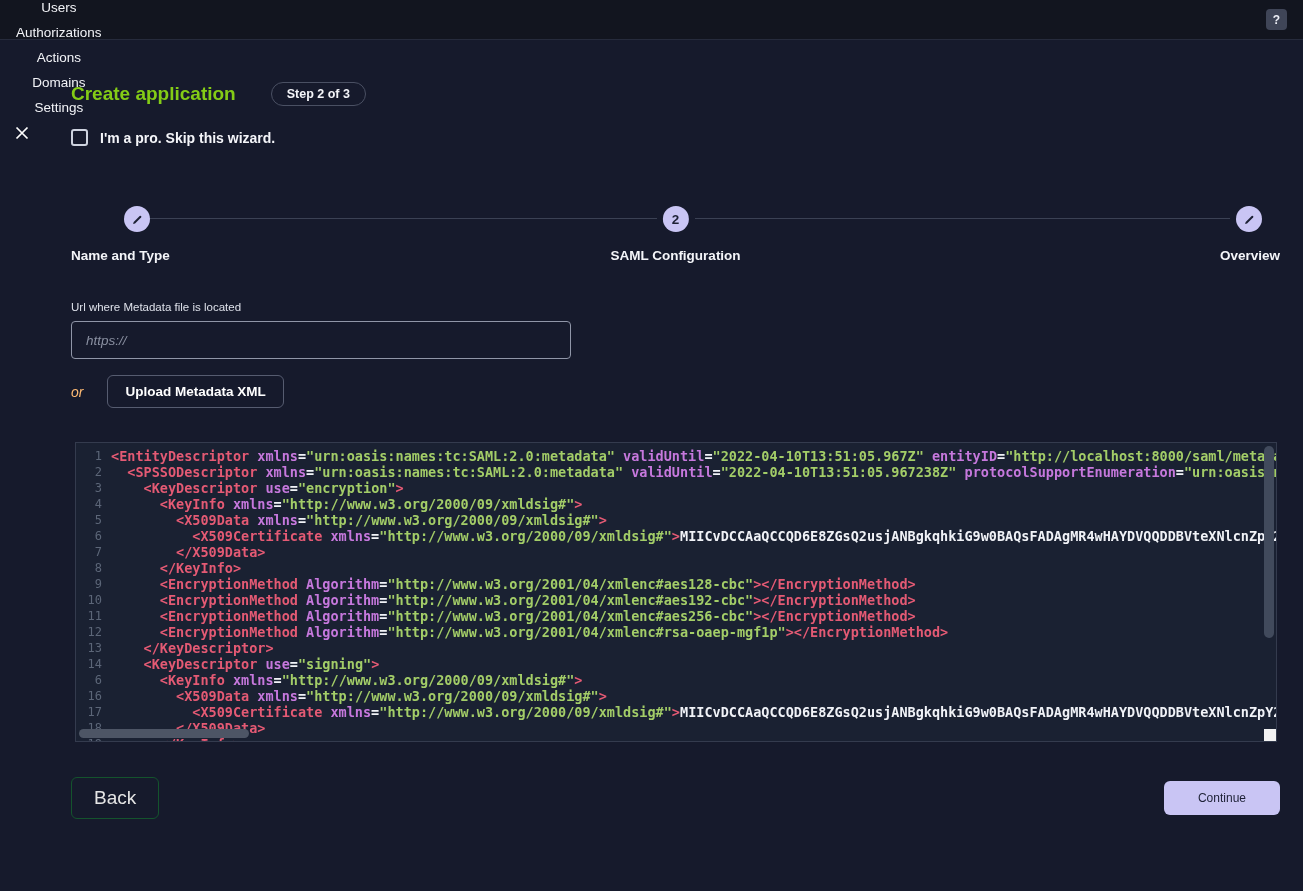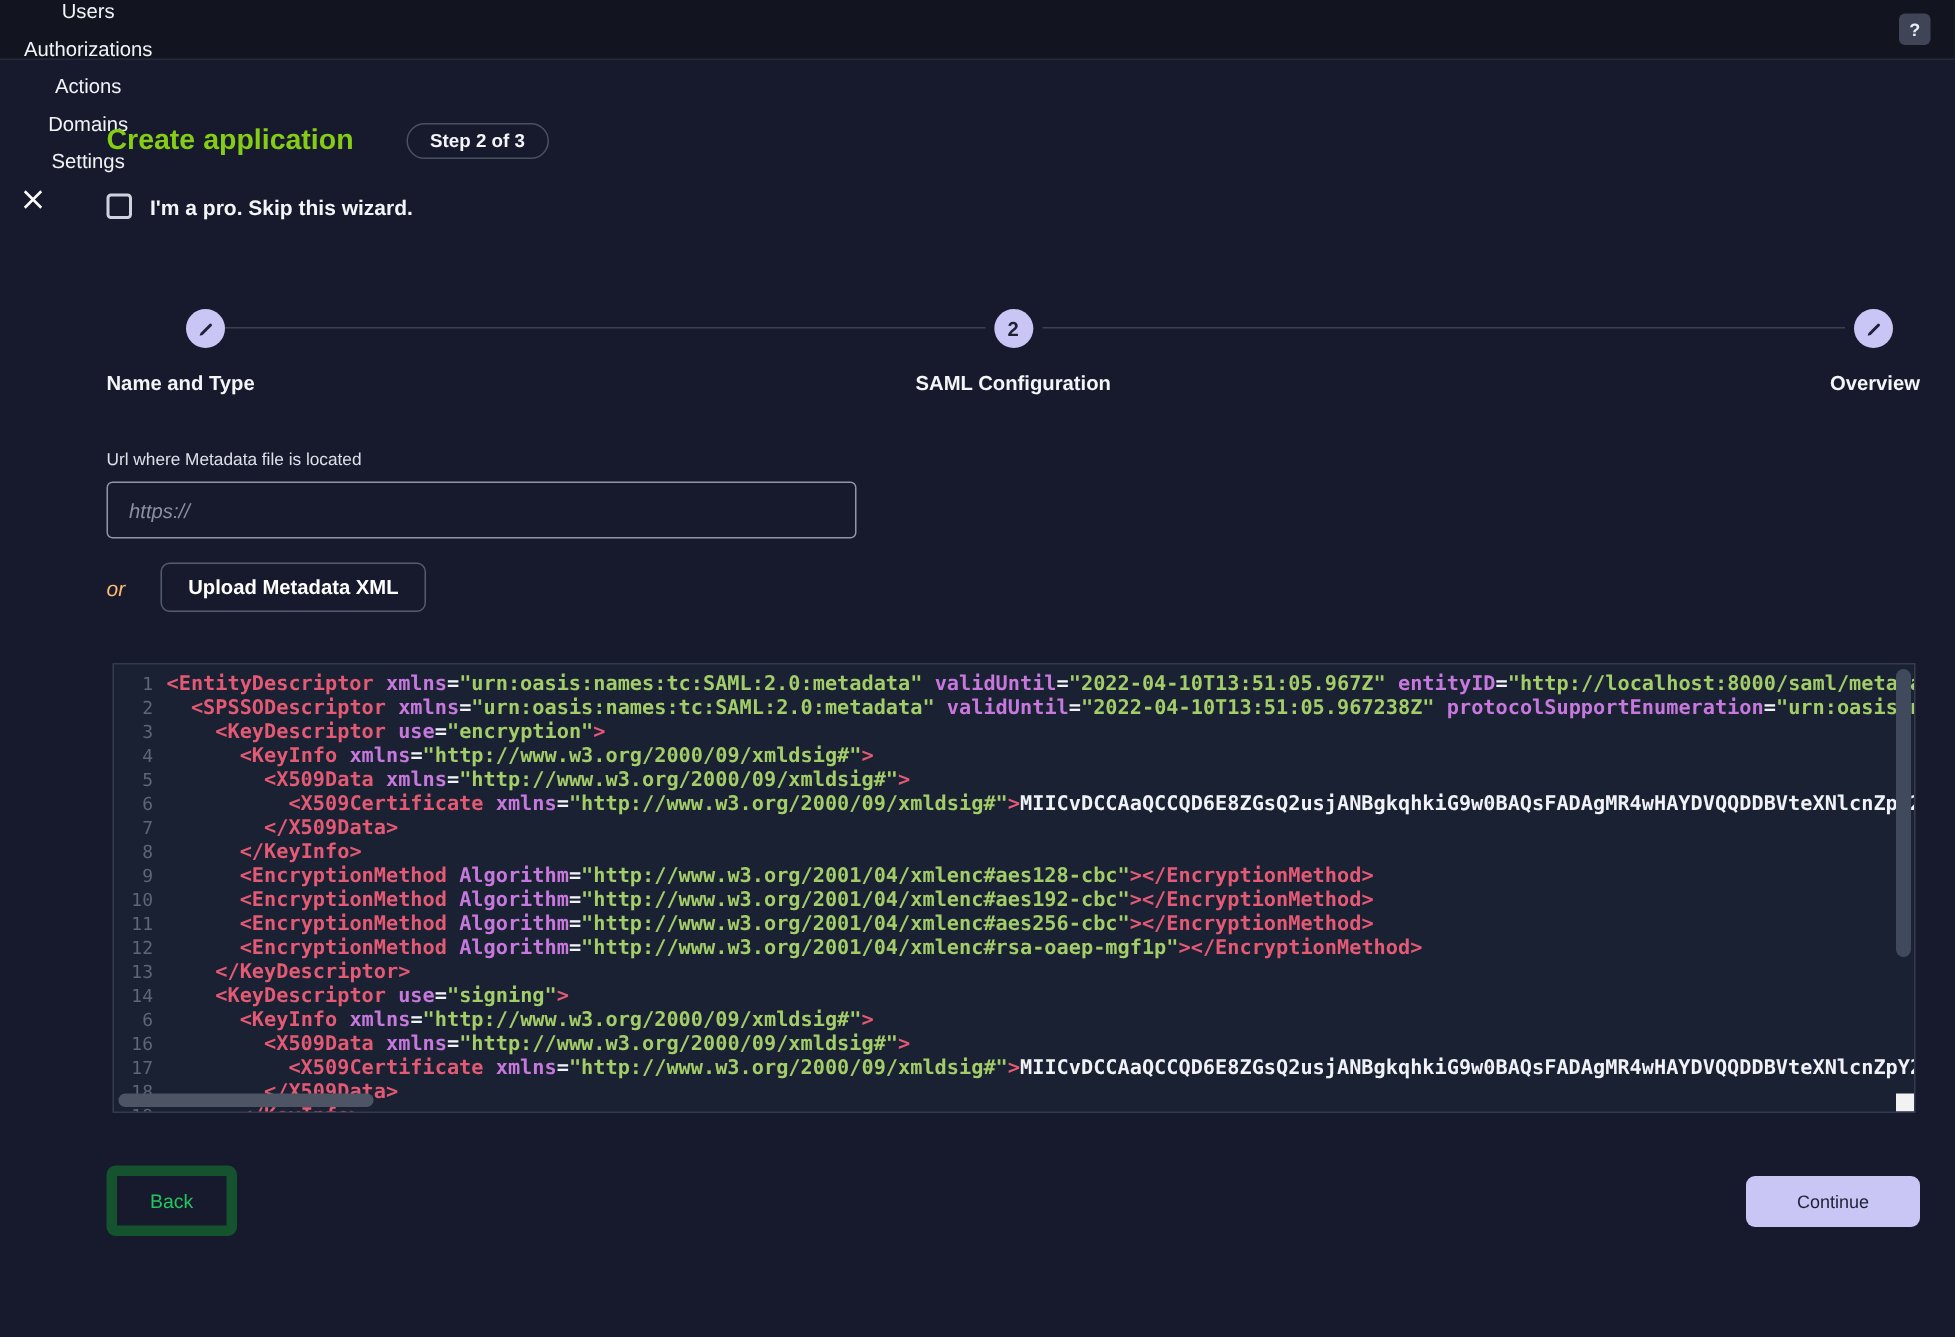--- a/index.html
+++ b/index.html
@@ -109,22 +109,22 @@
     position:absolute; right:2px; top:3px; width:10px; height:192px;
     background:#414a5c; border-radius:5px; cursor:pointer;
   }
   .scroll-corner {
     position:absolute; right:0; bottom:0; width:12px; height:12px; background:#f2f2f2;
     cursor:nwse-resize;
   }
   
   .footer-row { display:flex; align-items:center; justify-content:space-between; margin-top:35px; }
   .back-btn {
-    background:transparent; border:7px solid #14532d; border-radius:6px;
-    color:#22c55e; font-size:13px; font-weight:400; font-family:inherit;
+    background:transparent; border:1px solid #14532d; border-radius:6px;
+    color:#e5e5e5; font-size:19px; font-weight:400; font-family:inherit;
     padding:9px 22px; cursor:pointer;
   }
   .continue-btn {
     background:#c9c5f4; border:none; border-radius:6px;
     color:#1d2135; font-size:12px; font-weight:400; font-family:inherit;
     padding:10px 34px; cursor:pointer; margin-right:0;
   }
 </style>
 </head>
 <body>

